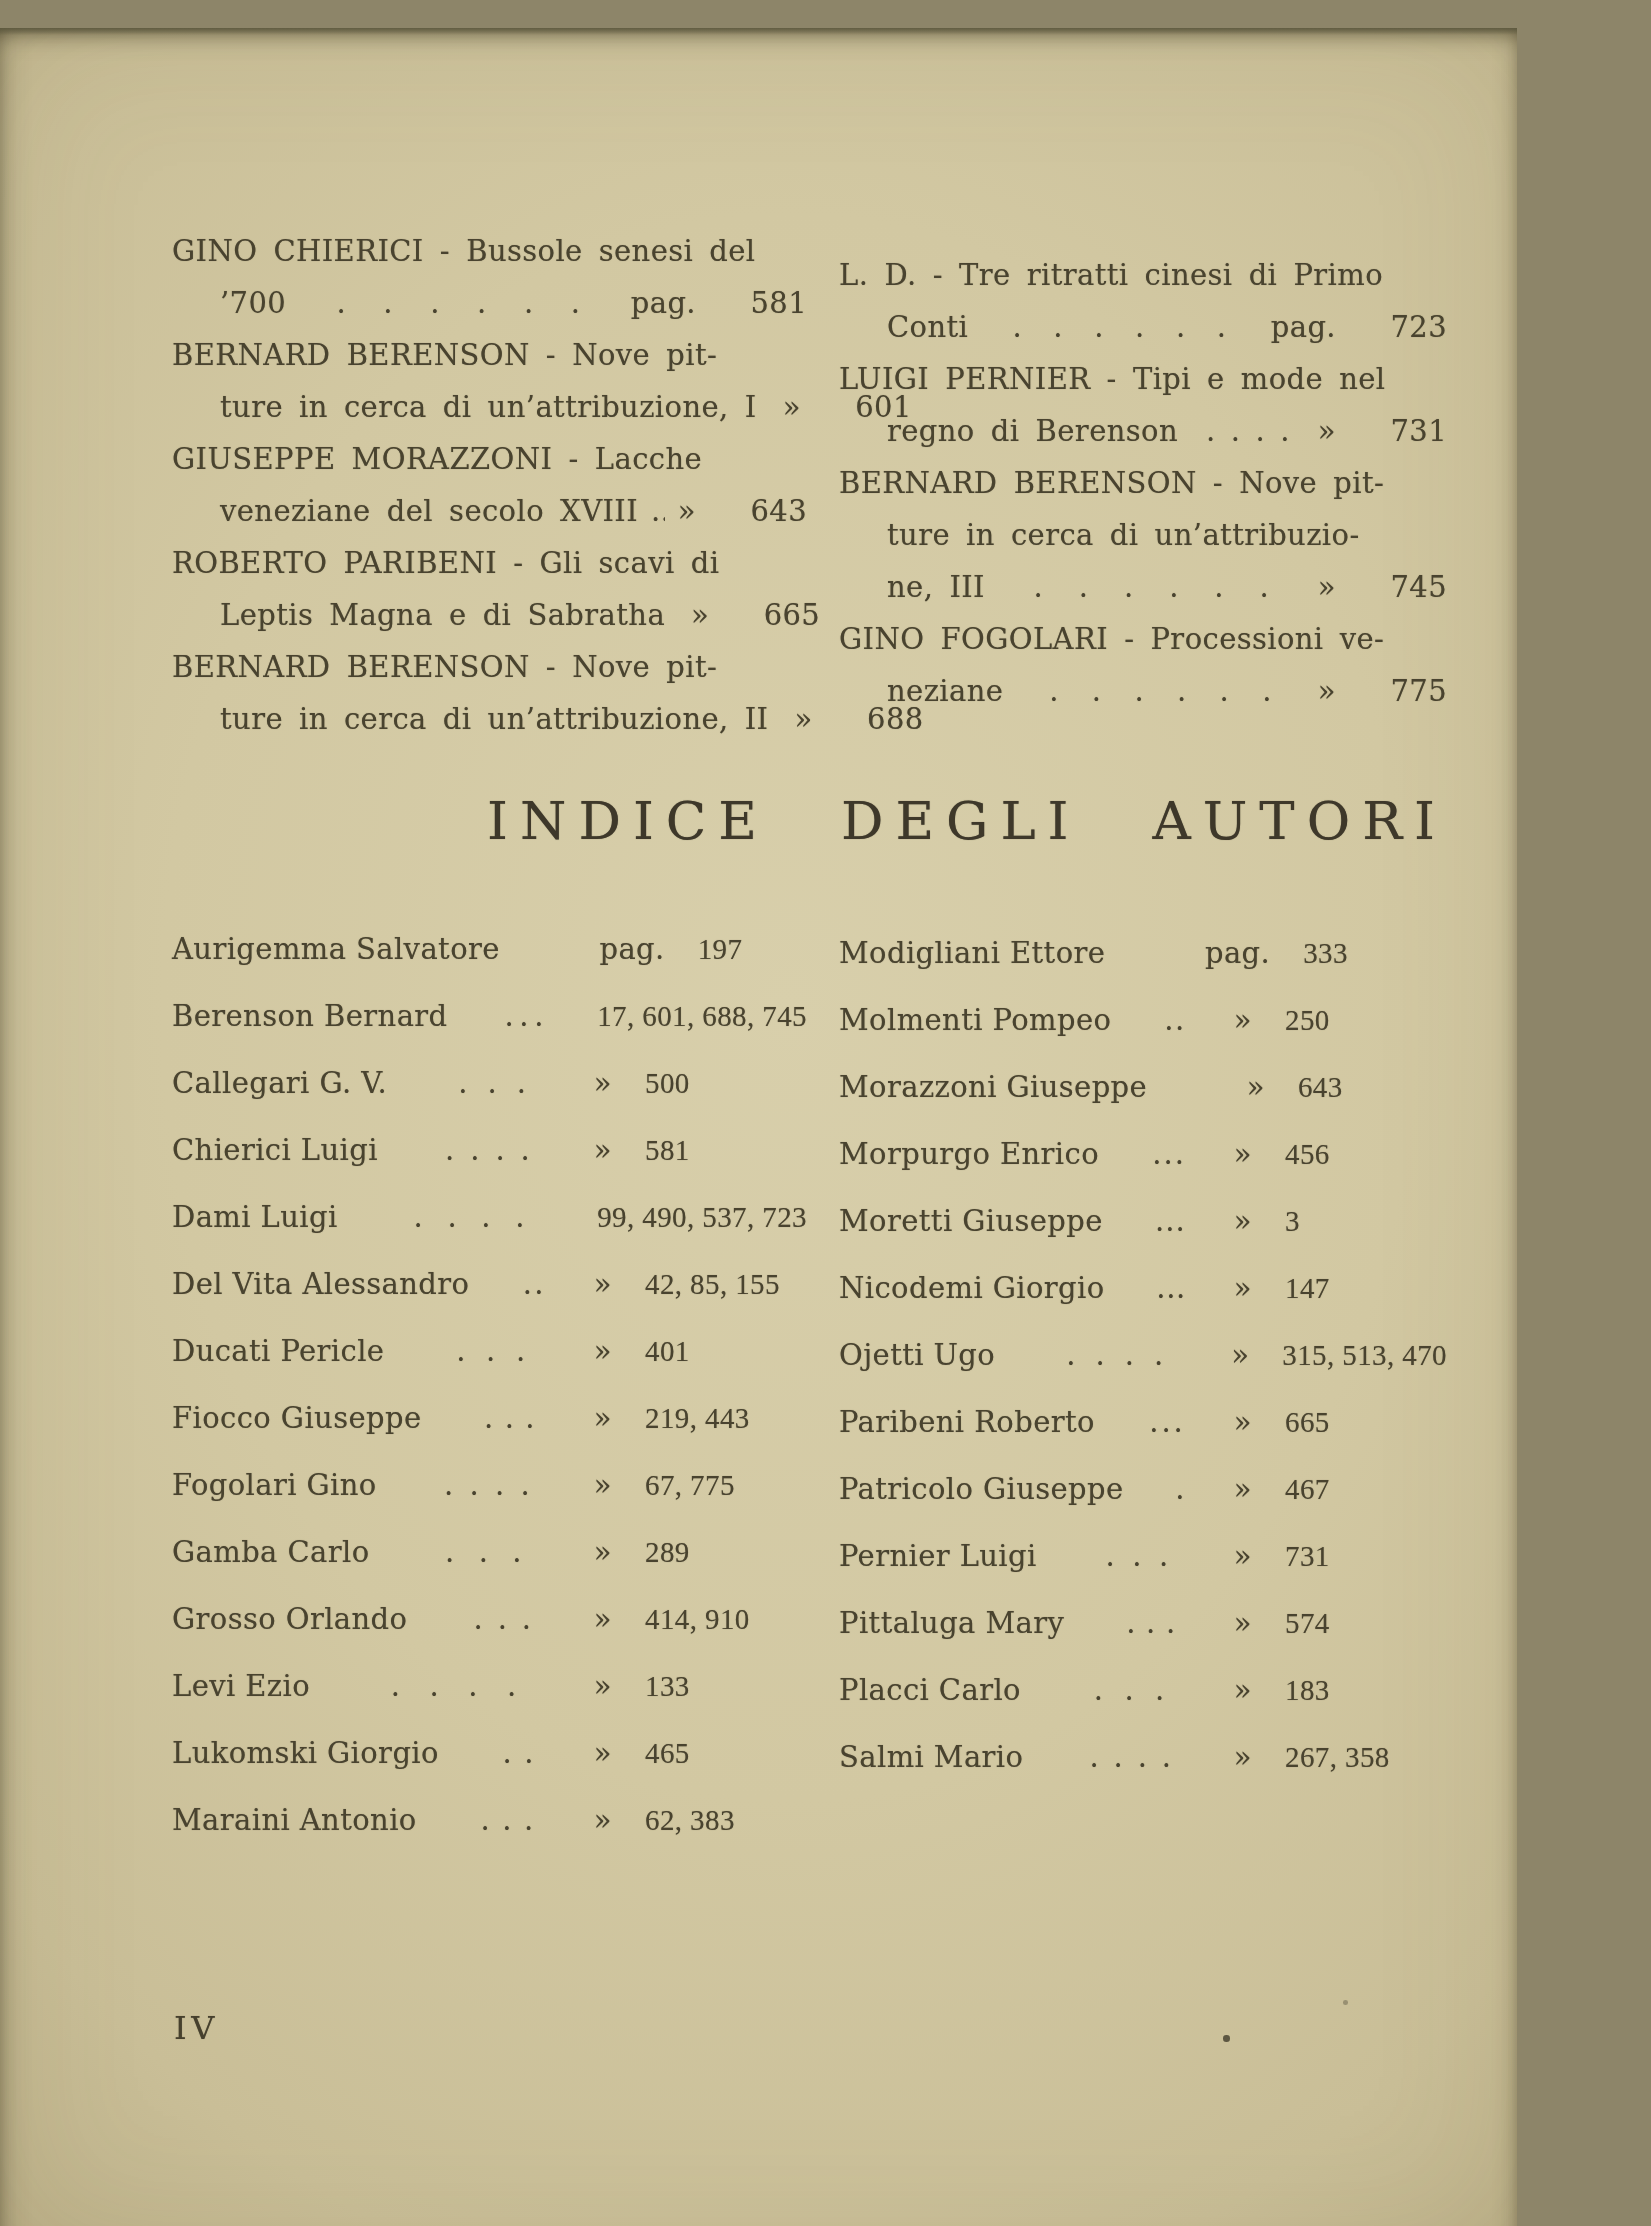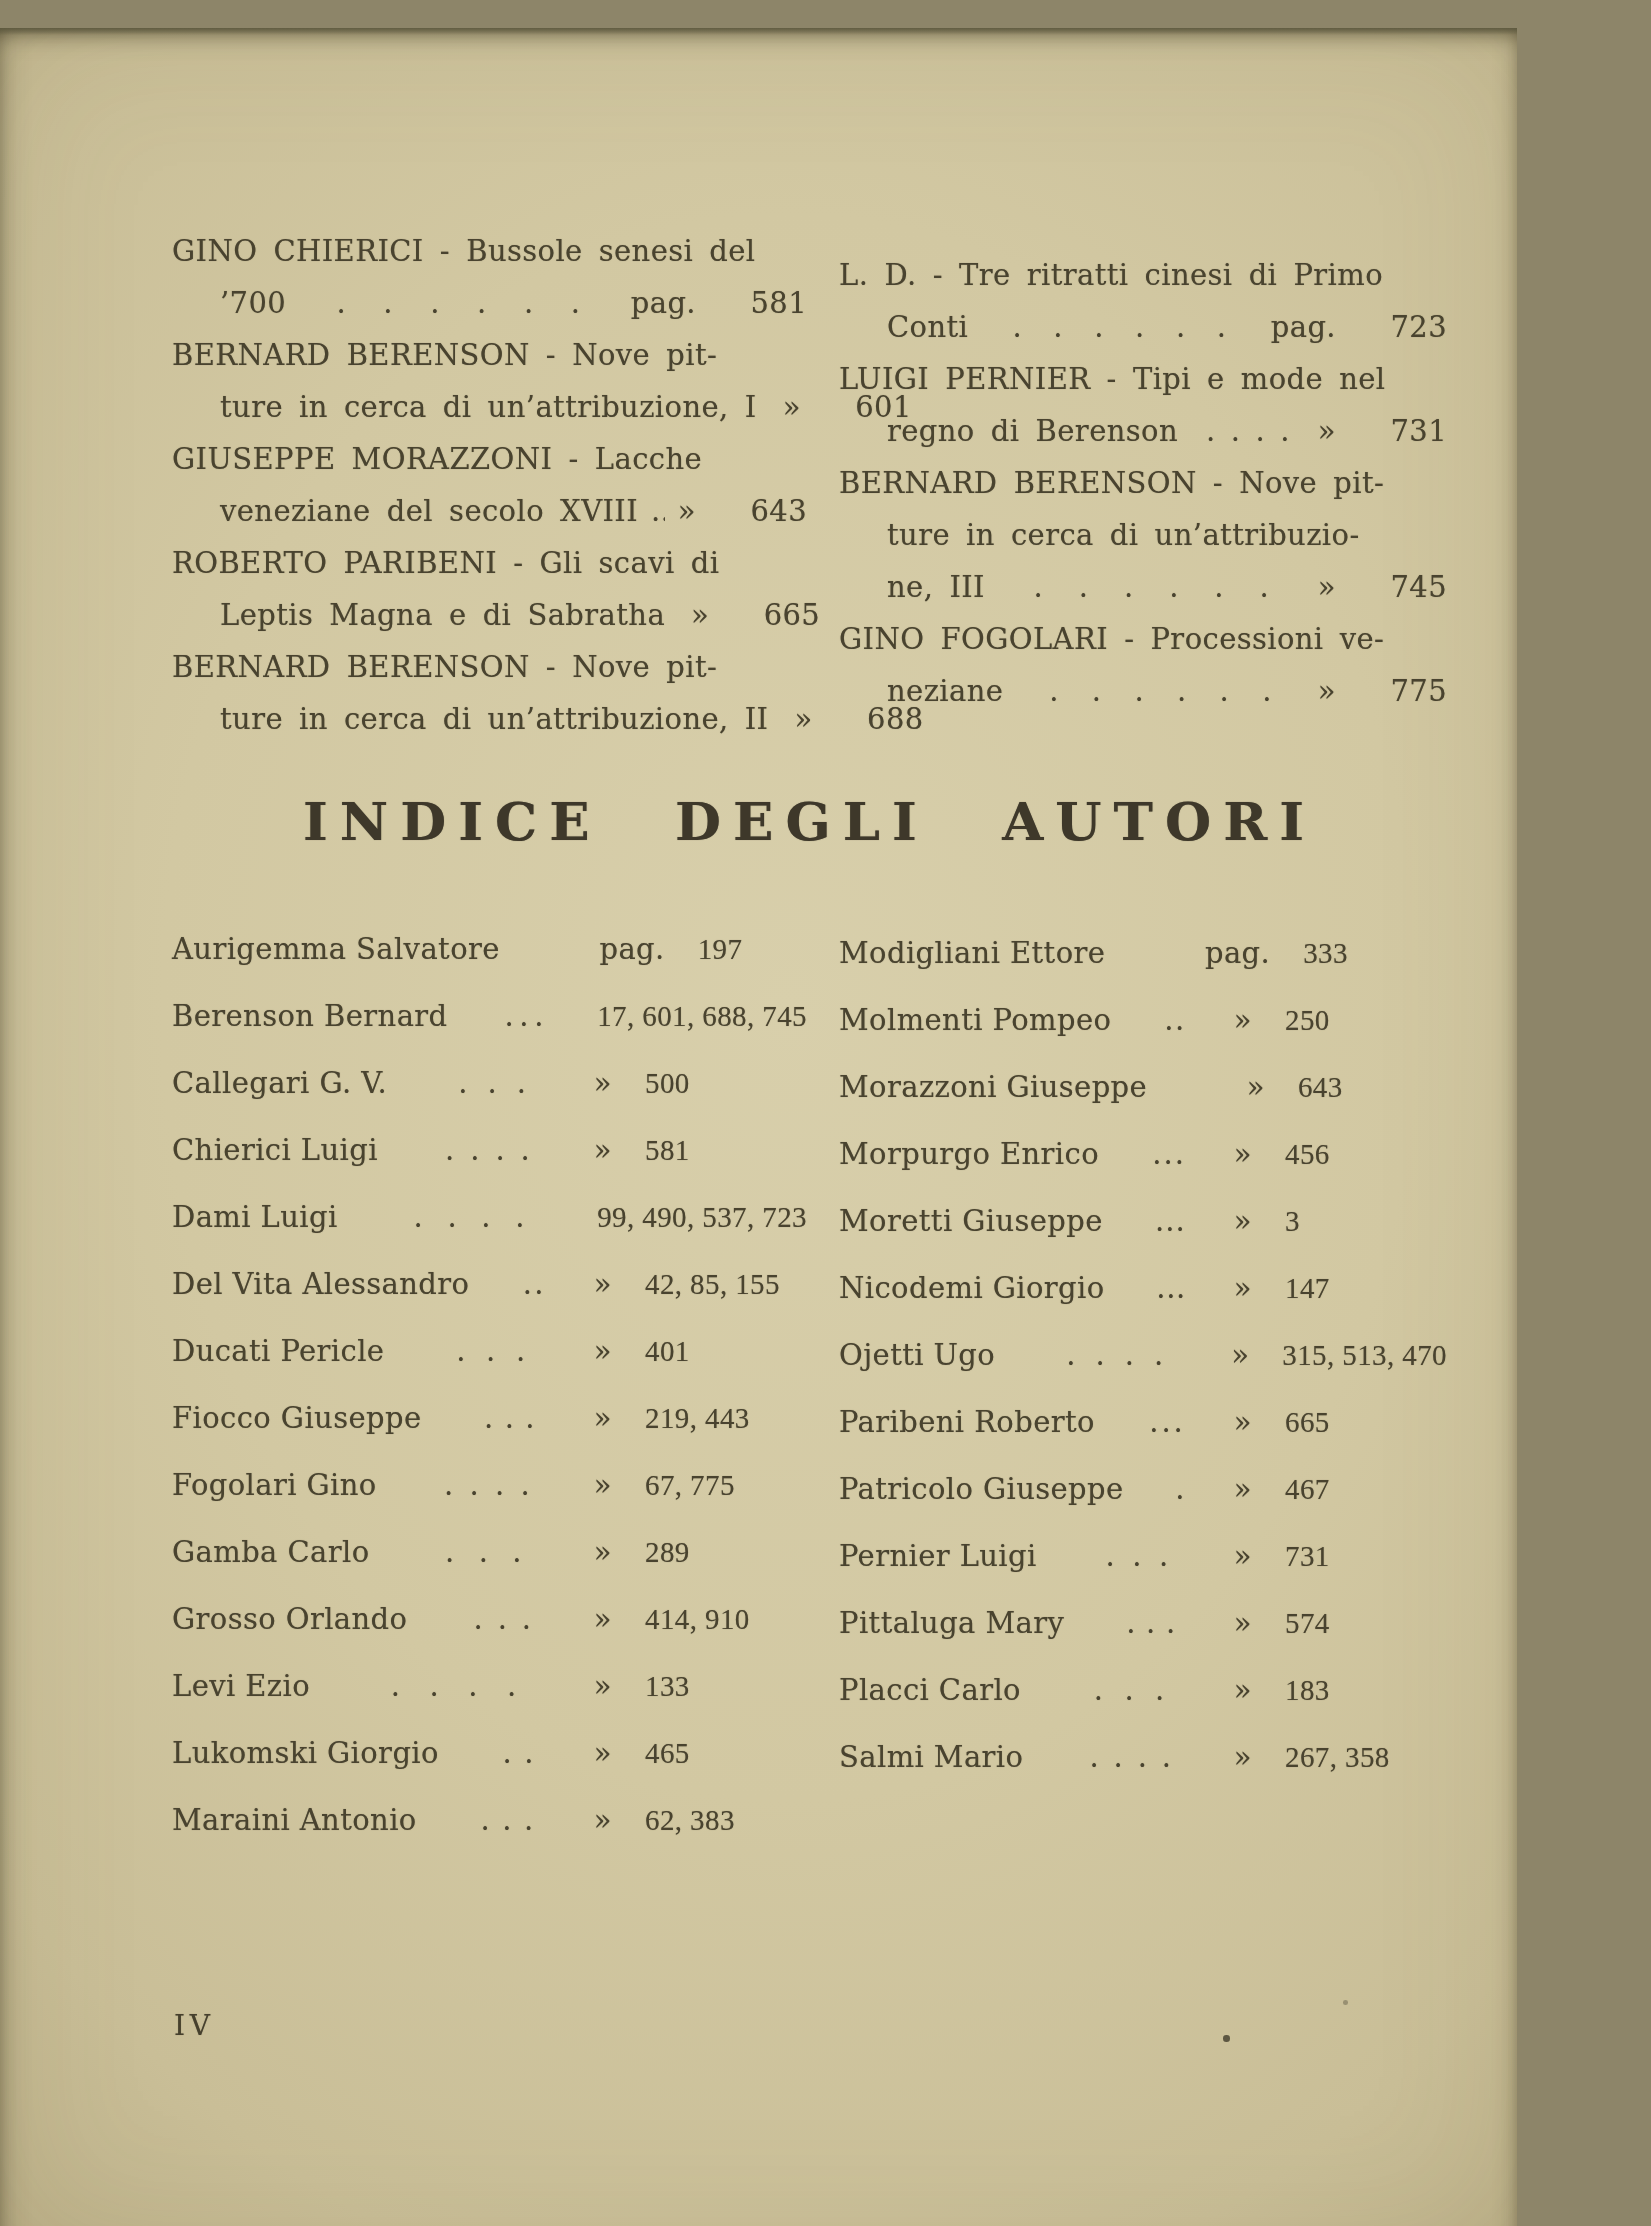--- a/index.html
+++ b/index.html
@@ -34,40 +34,40 @@
     white-space:nowrap;
   }
   .line .txt{white-space:pre;}
   .line.ind{padding-left:48px;}
   .dots{flex:1;display:flex;justify-content:space-evenly;align-items:baseline;margin:0 13px;min-width:0;overflow:hidden;}
   .dots i{font-style:normal;}
   .ref{white-space:pre;}
   .line .pg{min-width:111px;text-align:right;white-space:pre;}
   .heading{
     position:absolute;top:762px;left:172px;width:1275px;margin:0;
-    text-align:center;font-size:53px;font-weight:700;
+    text-align:right;font-size:53px;font-weight:400;
     letter-spacing:12px;word-spacing:43px;color:#3e382a;
     text-shadow:0 0 0.9px rgba(62,56,42,.6);
   }
   .authors{position:absolute;top:904px;left:172px;width:1275px;display:flex;gap:32px;}
   .auth-col{width:635px;}
   .auth-col.right{width:608px;padding-top:3.7px;}
   .arow{
     display:flex;align-items:baseline;height:67px;
     font-size:29px;letter-spacing:0.4px;
     text-shadow:0 0 0.9px rgba(73,67,47,.5);
     white-space:nowrap;
     gap:33px;
   }
   .arow .aname{white-space:pre;}
   .arow .dots{margin:0 15px 0 18.6px;}
   .arow .pg{min-width:162px;white-space:pre;font-family:Liberation Serif, serif;}
   .folio{
     position:absolute;left:174px;top:1981px;
-    font-size:28px;letter-spacing:4.6px;color:#46402d;
+    font-size:32px;letter-spacing:4.6px;color:#46402d;
     text-shadow:0 0 0.9px rgba(70,64,45,.5);
   }
   .speck{position:absolute;border-radius:50%;background:#5d5742;pointer-events:none;}
   .speck.s1{left:1223px;top:2007px;width:6.5px;height:6.5px;}
   .speck.s2{left:1343px;top:1972px;width:4.6px;height:4.6px;opacity:.45;}
 </style>
 </head>
 <body>
 
 <div class="page">

